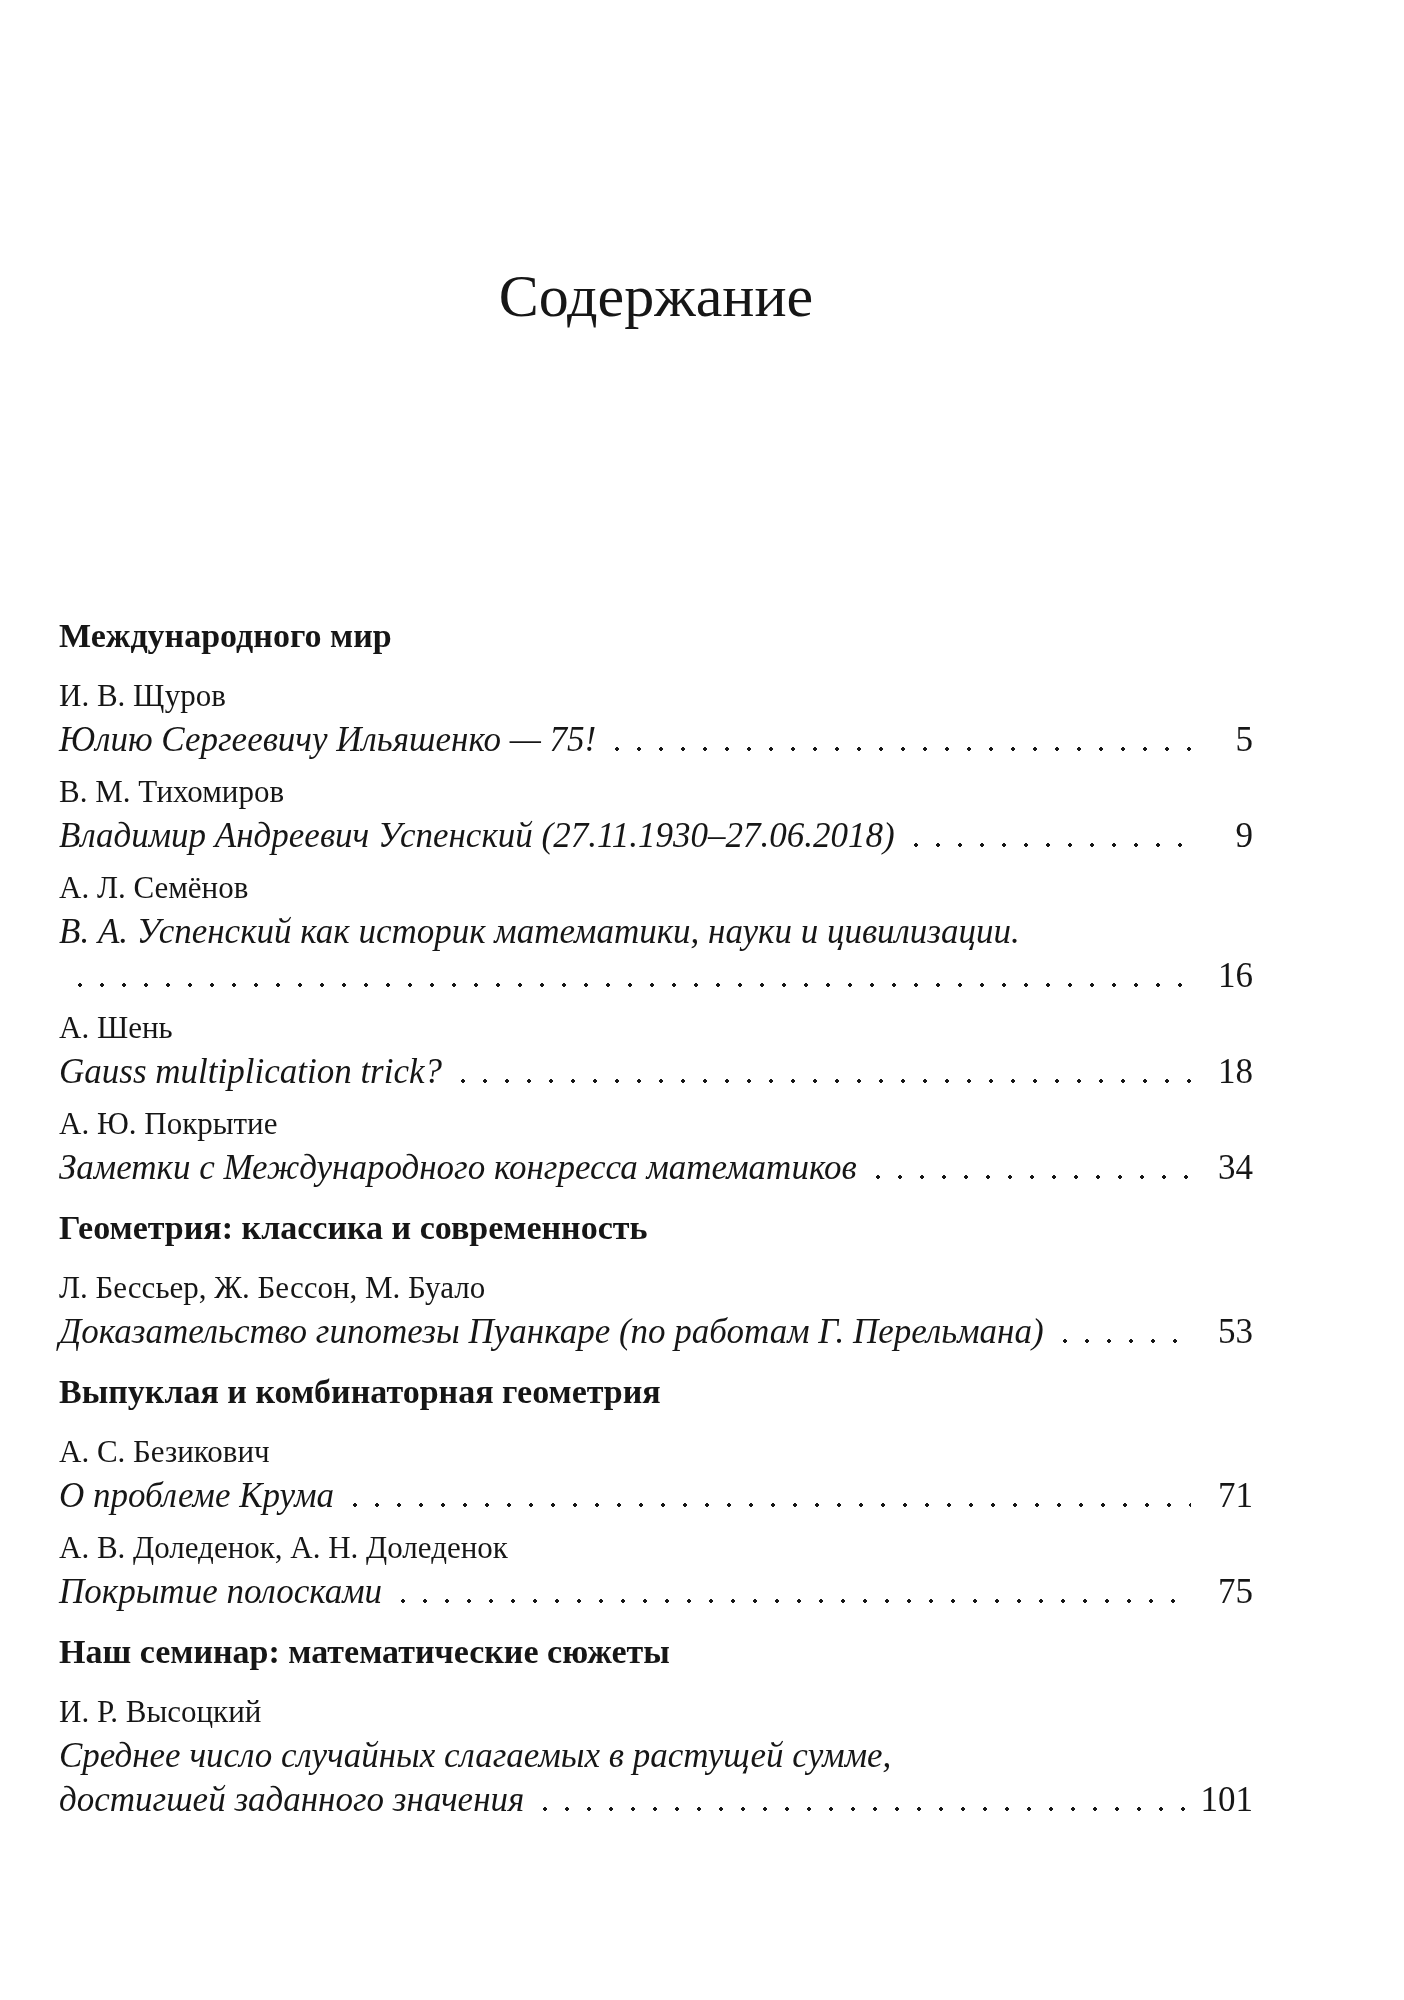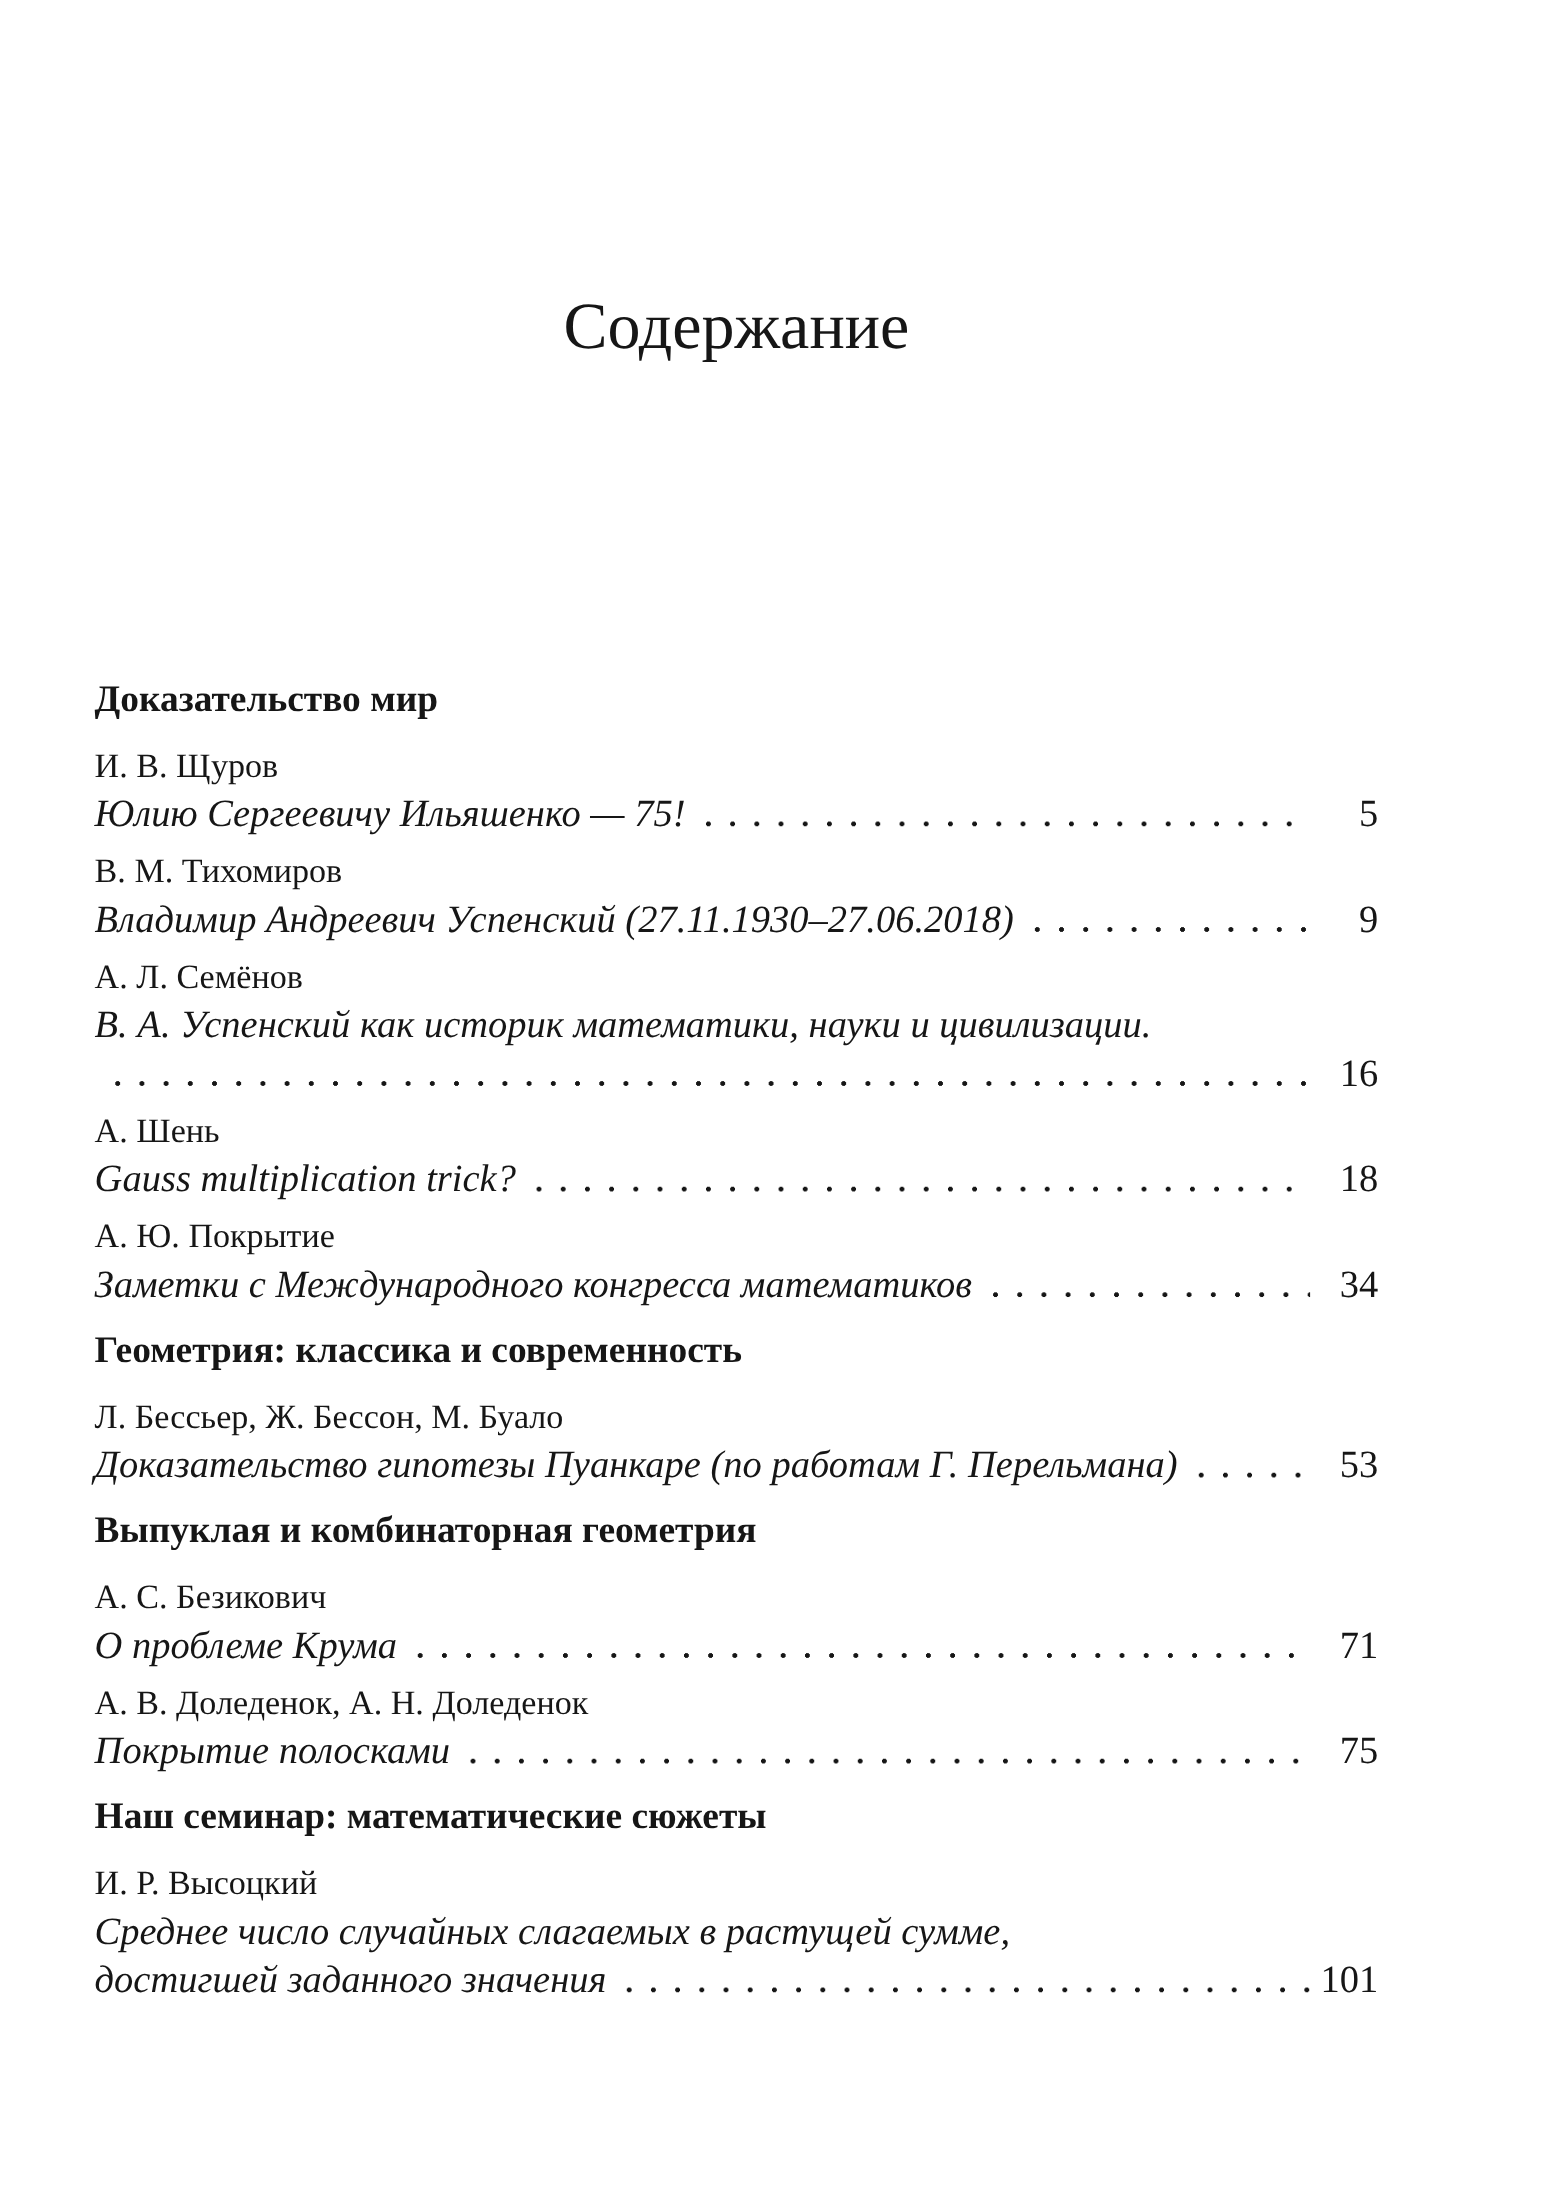--- a/index.html
+++ b/index.html
@@ -8,21 +8,21 @@
     height: 2000px;
     background: #ffffff;
     color: #161616;
     font-family: "Liberation Serif", "DejaVu Serif", serif;
     overflow: hidden;
   }
   .page {
     box-sizing: border-box;
     width: 1404px;
     height: 2000px;
-    padding: 262px 151px 0 86px;
+    padding: 262px 151px 0 59px;
   }
   .page-title {
     font-size: 60px;
     font-weight: 400;
     text-align: center;
     margin: 0;
     line-height: 1.15;
   }
   .toc { margin-top: 283px; }
   .toc-section { margin-top: 16px; }
@@ -61,21 +61,21 @@
     text-align: right;
   }
 </style>
 </head>
 <body>
 
 <div class="page">
   <h1 class="page-title">Содержание</h1>
   <main class="toc" id="toc">
   <section class="toc-section">
-    <h2 class="section-heading">Доказательство мир</h2>
+    <h2 class="section-heading">Международного мир</h2>
     <div class="entries">
   <div class="toc-entry">
     <div class="entry-authors">И. В. Щуров</div>
     <div class="title-lines">
   <div class="title-line">
     <span class="title-text">Юлию Сергеевичу Ильяшенко — 75!</span>
     <span class="leader"></span>
     <span class="page-num">5</span>
   </div>
 </div>

